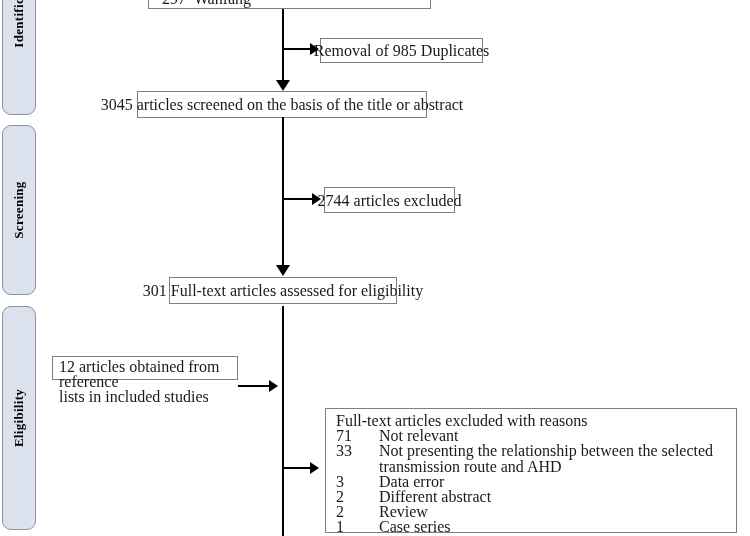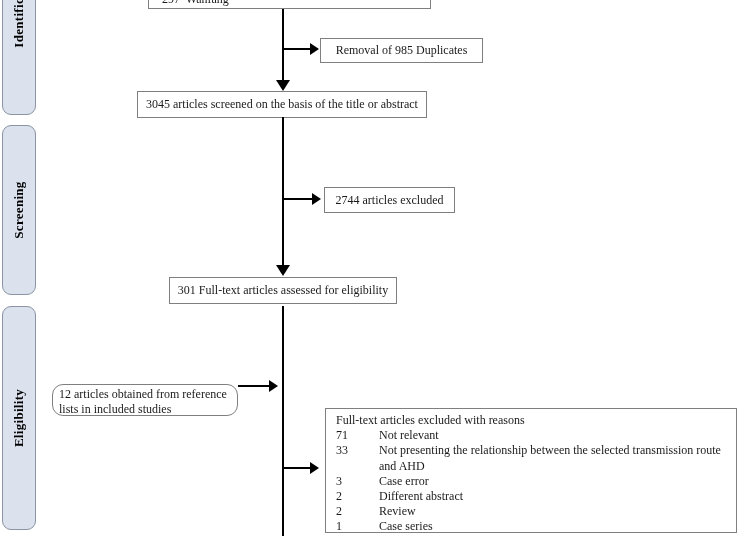--- a/index.html
+++ b/index.html
@@ -29,21 +29,21 @@
     letter-spacing: 0.3px;
     color: #000;
   }
 
   
   .fbox {
     position: absolute;
     background: #ffffff;
     border: 1px solid #7f7f7f;
     box-sizing: border-box;
-    font-size: 12px;
+    font-size: 16px;
     line-height: 15px;
   }
   .fbox.center {
     display: flex; align-items: center; justify-content: center;
     text-align: center; white-space: nowrap;
   }
   .fbox.top-box {
     display: flex; align-items: flex-end; justify-content: flex-start;
     padding: 0 0 1px 13px;
   }
@@ -97,38 +97,38 @@
   </div>
 
   <div class="fbox center" style="left:324px; top:187px; width:131px; height:26px;">
     <span>2744 articles excluded</span>
   </div>
 
   <div class="fbox center" style="left:169px; top:277px; width:228px; height:27px;">
     <span>301 Full-text articles assessed for eligibility</span>
   </div>
 
-  <div class="fbox multiline" style="left:52px; top:384px; width:186px; height:32px;border-radius:11px;">
+  <div class="fbox multiline" style="left:52px; top:356px; width:186px; height:24px;">
     <div>12 articles obtained from reference</div>
     <div>lists in included studies</div>
   </div>
 
   <div class="fbox reasons" style="left:325px; top:408px; width:412px; height:125px;">
     <div>Full-text articles excluded with reasons</div>
     <div class="reason-row">
       <span class="rnum">71</span>
       <span>Not relevant</span>
     </div>
     <div class="reason-row">
       <span class="rnum">33</span>
       <span>Not presenting the relationship between the selected transmission route and AHD</span>
     </div>
     <div class="reason-row">
       <span class="rnum">3</span>
-      <span>Case error</span>
+      <span>Data error</span>
     </div>
     <div class="reason-row">
       <span class="rnum">2</span>
       <span>Different abstract</span>
     </div>
     <div class="reason-row">
       <span class="rnum">2</span>
       <span>Review</span>
     </div>
     <div class="reason-row">

